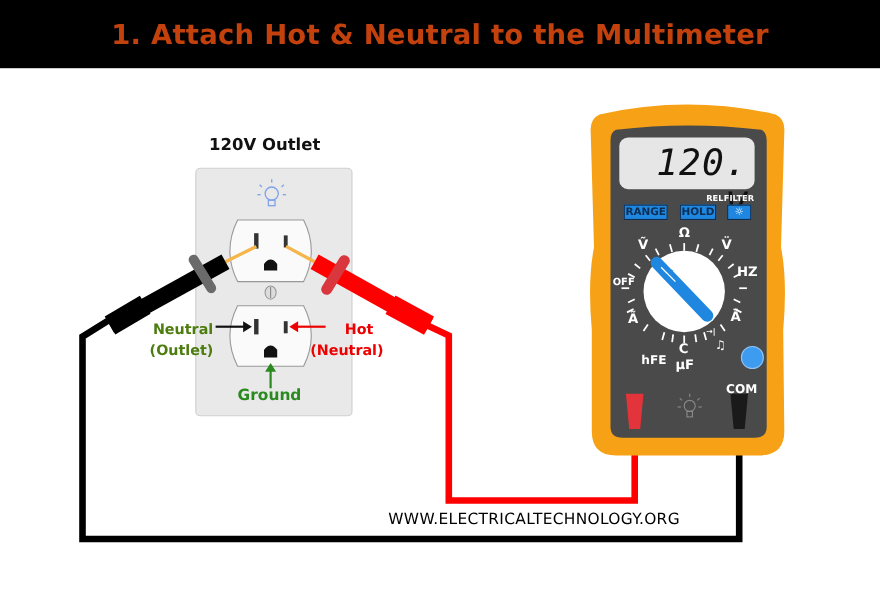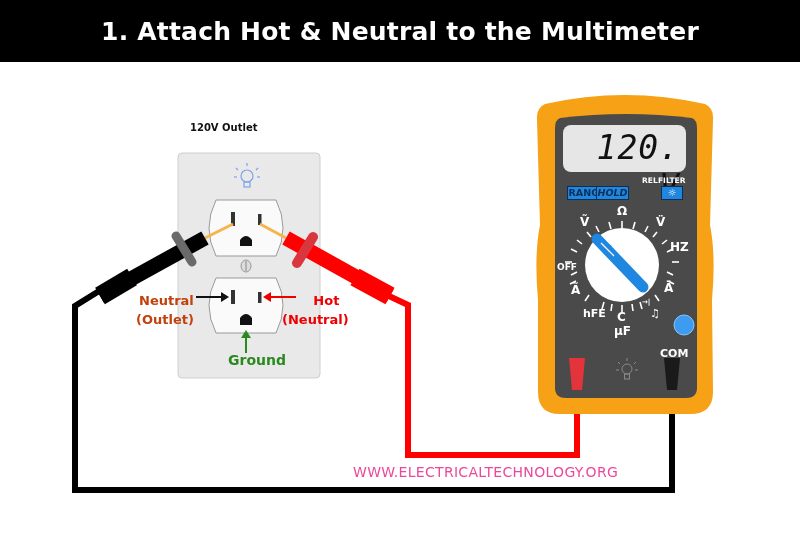--- a/index.html
+++ b/index.html
@@ -1,29 +1,29 @@
 <!DOCTYPE html>
 <html><head>
 <meta charset="utf-8">
 <style>
   html, body { margin:0; padding:0; }
   body { width:800px; height:550px; background:#ffffff; position:relative; overflow:hidden; font-family:"DejaVu Sans", sans-serif; }
   .header { position:absolute; left:0; top:0; width:800px; height:62px; background:#000; display:flex; align-items:center; justify-content:center; }
-  .header-title { color:#ffffff; font-family:"DejaVu Sans", sans-serif; font-weight:bold; font-size:25px; letter-spacing:0.2px; }
+  .header-title { color:#c2410c; font-family:"DejaVu Sans", sans-serif; font-weight:bold; font-size:25px; letter-spacing:0.2px; }
   svg.diagram { position:absolute; left:0; top:0; }
   .lbl { position:absolute; font-family:"DejaVu Sans", sans-serif; font-weight:bold; white-space:nowrap; }
-  .outlet-title { left:190px; top:122px; font-size:10px; color:#111; }
-  .neutral { left:136px; top:291px; font-size:13px; color:#c2410c; line-height:19px; text-align:left; }
+  .outlet-title { left:190px; top:122px; font-size:15px; color:#111; }
+  .neutral { left:136px; top:291px; font-size:13px; color:#4d7c0f; line-height:19px; text-align:left; }
   .hot { left:282px; top:291px; font-size:13px; color:#e00; line-height:19px; text-align:center; }
-  .ground { left:228px; top:352px; font-size:14px; color:#2a8a1f; }
-  .watermark { left:353px; top:464px; font-size:14px; font-weight:normal; color:#ec4899; letter-spacing:0.3px; }
+  .ground { left:216px; top:352px; font-size:14px; color:#2a8a1f; }
+  .watermark { left:353px; top:464px; font-size:14px; font-weight:normal; color:#000000; letter-spacing:0.3px; }
   .lcd-text { position:absolute; left:568px; top:128px; width:112px; text-align:right; font-family:"DejaVu Sans Mono", monospace; font-size:33px; font-style:italic; color:#111; letter-spacing:1px; }
   .btn { position:absolute; background:#1f87e0; border:1.5px solid #0d2f55; color:#0d2f55; font-size:9.5px; font-weight:bold; text-align:center; line-height:12px; height:12px; font-family:"DejaVu Sans", sans-serif; }
   .btn-range { left:567px; top:186px; width:38px; }
-  .btn-hold { left:596px; top:186px; width:31px;font-style:italic; }
+  .btn-hold { left:618px; top:186px; width:31px; }
   .btn-filter { left:661px; top:186px; width:20px; color:#fff; }
   .small-lbl { position:absolute; color:#fff; font-size:7.5px; font-weight:bold; font-family:"DejaVu Sans", sans-serif; }
   .rel-lbl { left:598px; top:176px;padding-left:44px; }
   .filter-lbl { left:658px; top:176px;text-align:right; }
   .dial-lbl { position:absolute; color:#fff; font-weight:bold; font-family:"DejaVu Sans", sans-serif; }
 </style>
 </head>
 <body>
 
 <div class="header">
@@ -161,24 +161,24 @@
 <div class="lcd-text">120. V</div>
 <div class="small-lbl rel-lbl">REL</div>
 <div class="small-lbl filter-lbl">FILTER</div>
 <div class="btn btn-range">RANGE</div>
 <div class="btn btn-hold">HOLD</div>
 <div class="btn btn-filter">☼</div>
 
 <div class="dial-lbl" style="left:617px;top:204px;font-size:12px;">Ω</div>
 <div class="dial-lbl" style="left:580px;top:215px;font-size:12px;">Ṽ</div>
 <div class="dial-lbl" style="left:656px;top:215px;font-size:12px;">V̈</div>
-<div class="dial-lbl" style="left:557px;top:262px;font-size:9px;">OFF</div>
+<div class="dial-lbl" style="left:557px;top:252px;font-size:9px;">OFF</div>
 <div class="dial-lbl" style="left:670px;top:240px;font-size:12px;text-align:center;">HZ</div>
 <div class="dial-lbl" style="left:571px;top:283px;font-size:12px;">Ã</div>
 <div class="dial-lbl" style="left:664px;top:281px;font-size:12px;">Ä</div>
-<div class="dial-lbl" style="left:583px;top:307px;font-size:11px;">hFE</div>
+<div class="dial-lbl" style="left:583px;top:321px;font-size:11px;">hFE</div>
 <div class="dial-lbl" style="left:617px;top:310px;font-size:12px;">C</div>
 <div class="dial-lbl" style="left:614px;top:324px;font-size:12px;">μF</div>
 <div class="dial-lbl" style="left:642px;top:298px;font-size:7px;">→|</div>
 <div class="dial-lbl" style="left:650px;top:307px;font-size:11px;">♫</div>
 <div class="dial-lbl" style="left:660px;top:347px;font-size:11px;">COM</div>
 
 <div class="lbl watermark">WWW.ELECTRICALTECHNOLOGY.ORG</div>
 
 </body></html>

